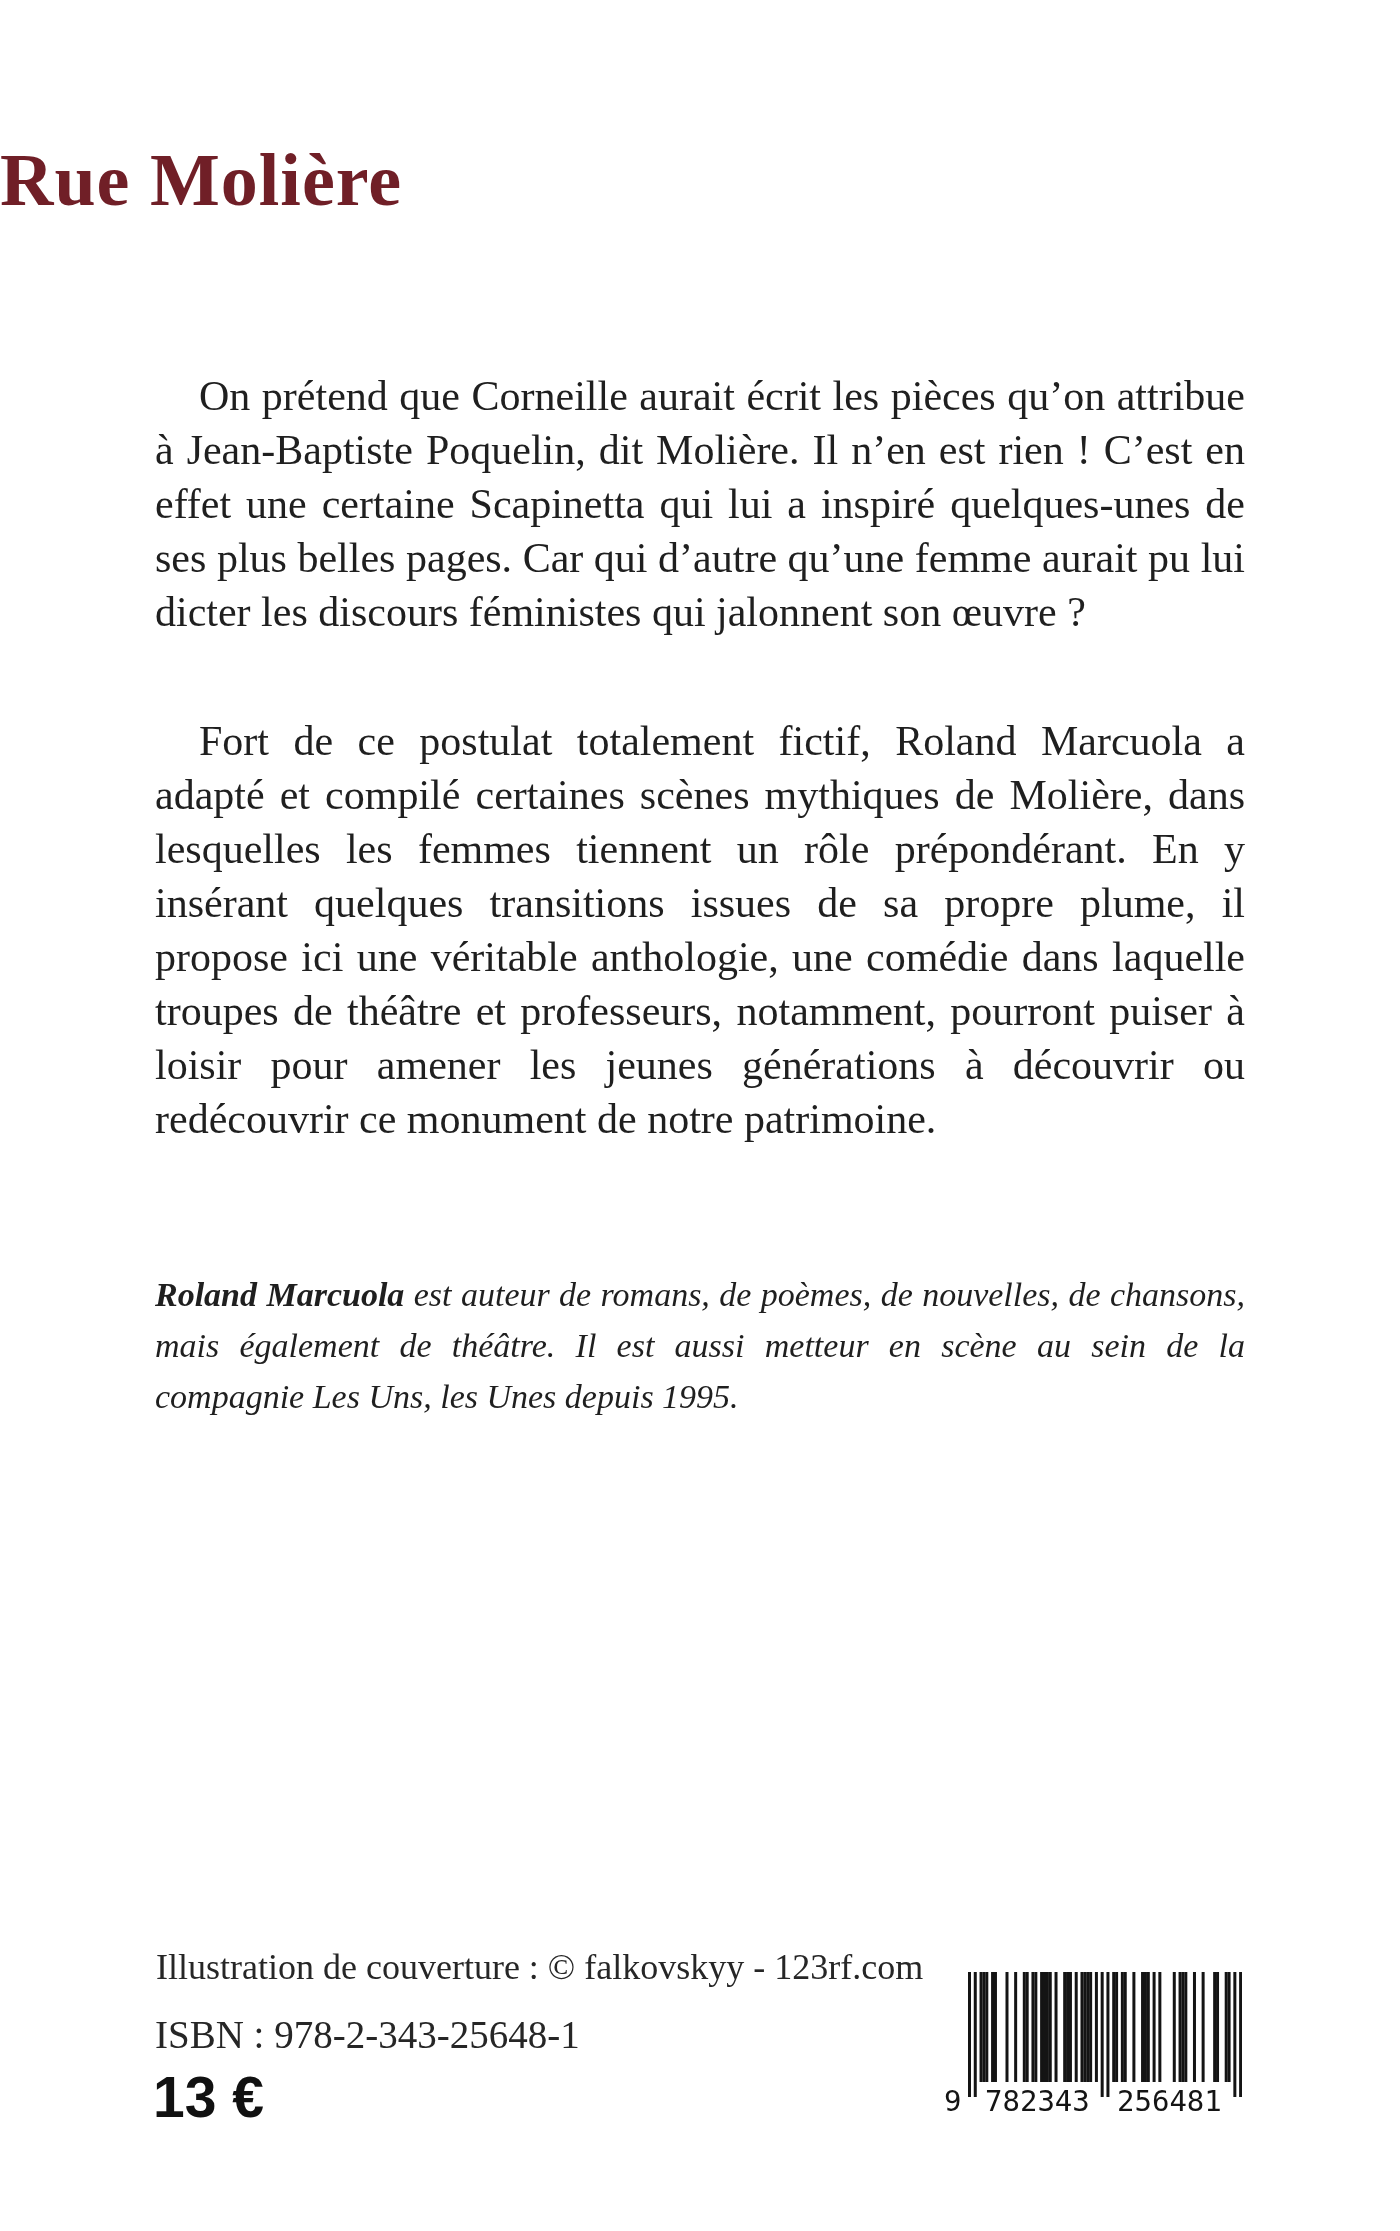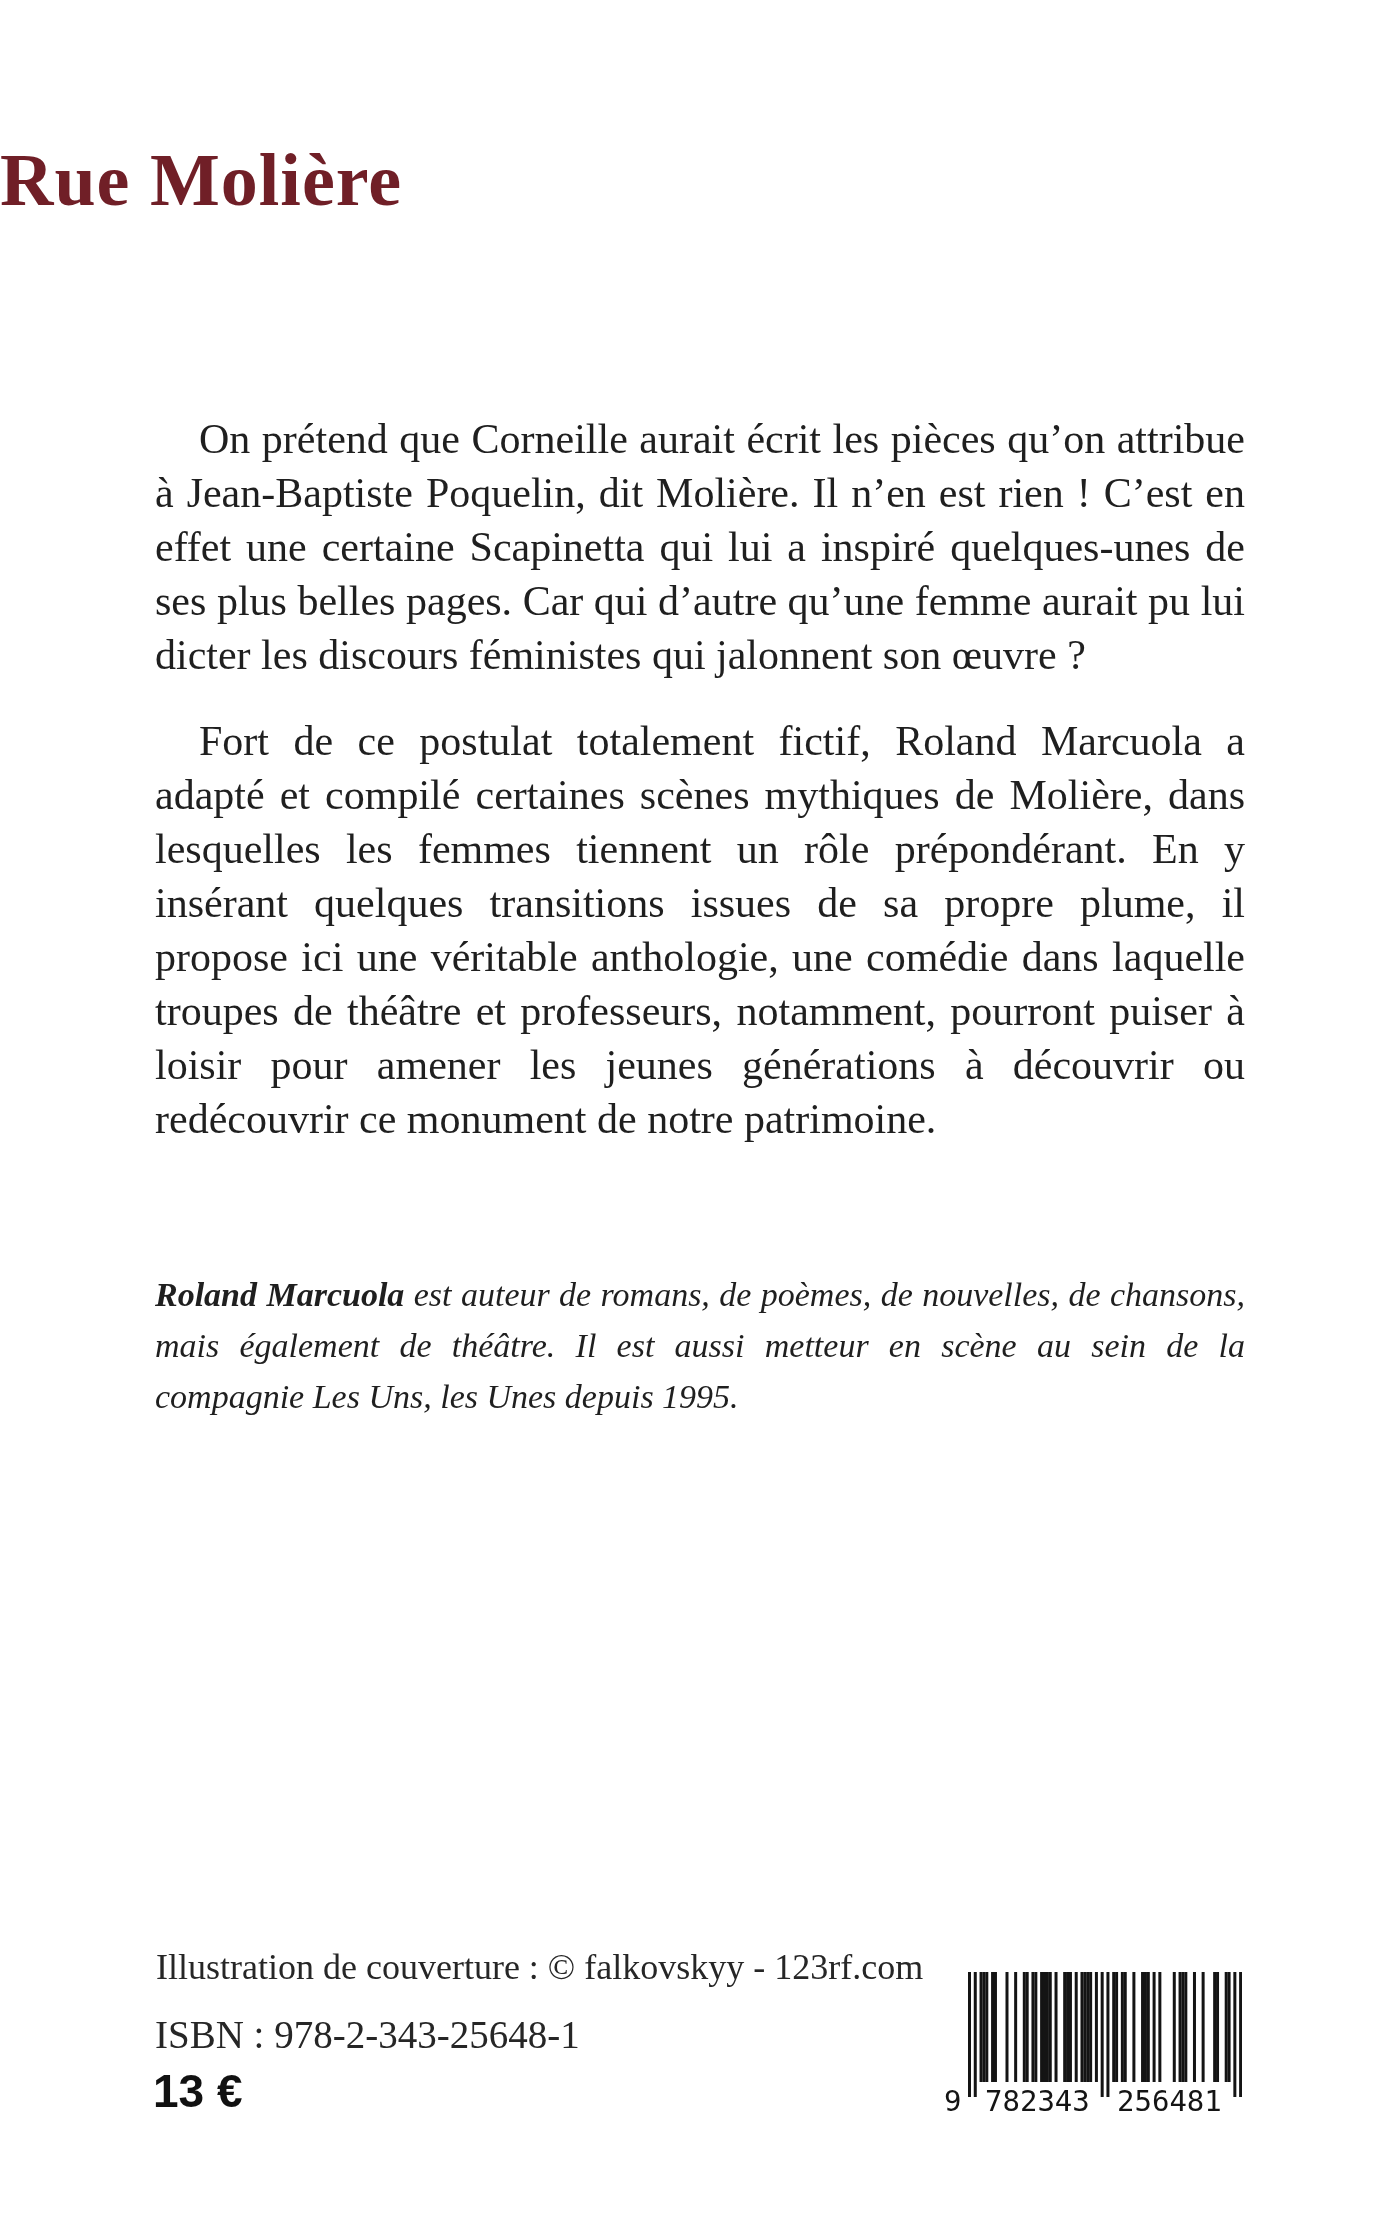--- a/index.html
+++ b/index.html
@@ -24,21 +24,21 @@
   }
   .para{
     position:absolute;
     left:155px; width:1090px;
     margin:0;
     font-size:42px;
     line-height:54px;
     text-align:justify;
     text-indent:44px;
   }
-  .p1{top:369px;margin-top:43px;}
+  .p1{top:369px;}
   .p2{top:714px;}
   .bio{
     position:absolute;
     left:155px; width:1090px; top:1269px;
     margin:0;
     font-size:34px;
     line-height:51px;
     font-style:italic;
     text-align:justify;
   }
@@ -56,21 +56,21 @@
     margin:0;
     font-size:39px;
     color:#262626;
     text-align:right;
   }
   .price{
     position:absolute;
     left:153px; top:2064px;
     margin:0;
     font-family:"Liberation Sans",sans-serif;
-    font-size:46px;
+    font-size:57px;
     font-weight:600;
     color:#111111;
   }
   .barcode{
     position:absolute;
     left:968px; top:1972px;
     width:274px; height:125px;
   }
   .bars{
     width:100%; height:100%;

